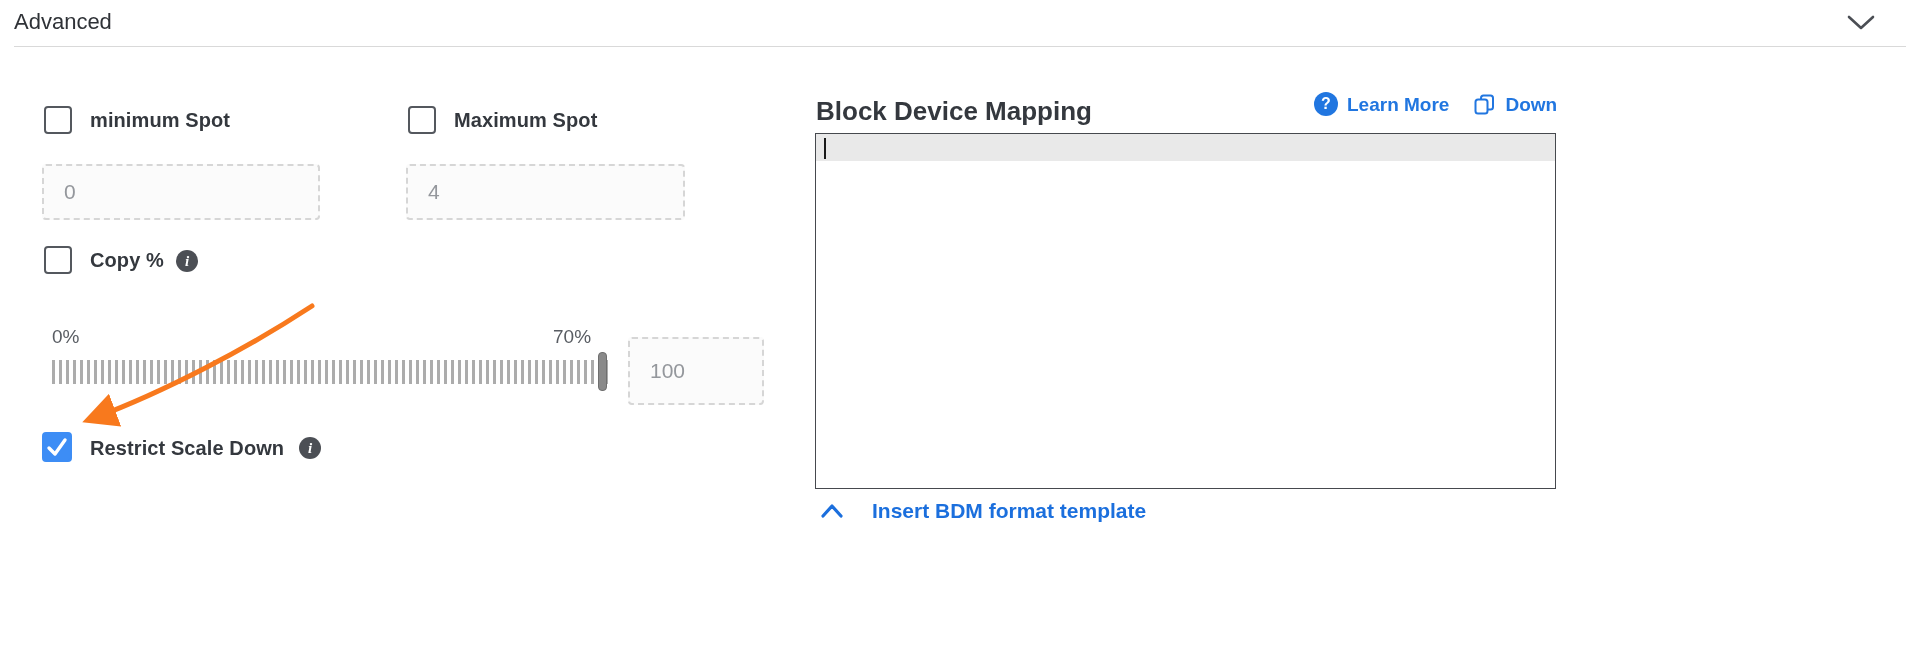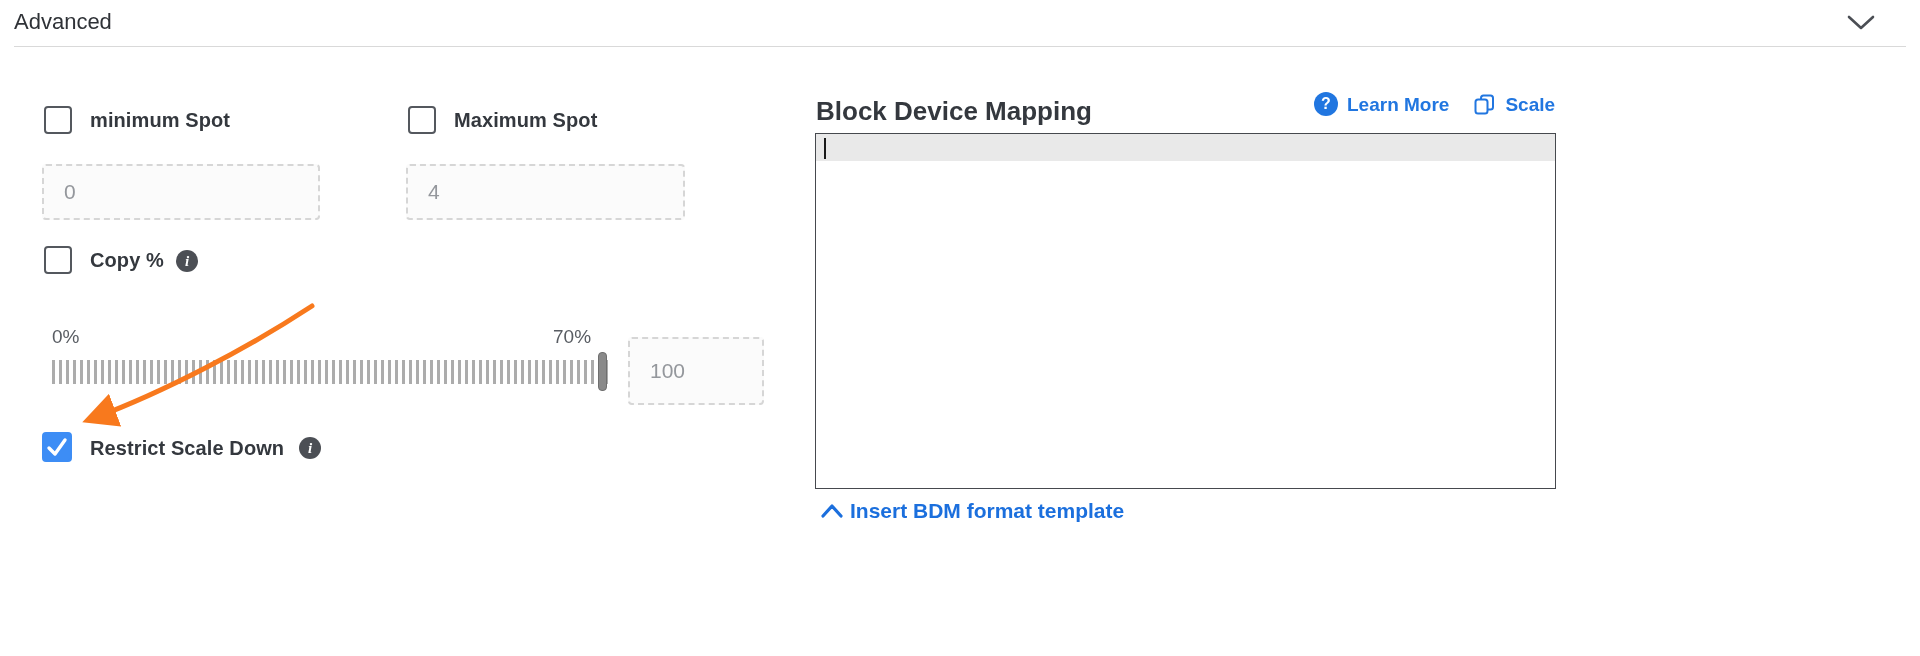--- a/index.html
+++ b/index.html
@@ -46,21 +46,21 @@
   .blue-link { font-size:19px; font-weight:700; color:#2176e0; cursor:pointer; text-decoration:none; margin-left:9px; }
   .copy-icon { margin-left:24px; cursor:pointer; flex:0 0 auto; }
 
   .editor { position:absolute; left:815px; top:133px; width:741px; height:356px; background:#fff;
       border:1px solid #46494e; cursor:text; }
   .editor-highlight { position:absolute; left:0px; top:0px; right:0px; height:27px; background:#e9e9e9; }
   .editor-caret { position:absolute; left:8px; top:4px; width:2px; height:21px; background:#1a1a1a; }
   .editor-text { position:absolute; left:8px; top:2px; margin:0; font-family:"Liberation Mono", monospace; font-size:16px; color:#333; }
 
   .insert-row { position:absolute; left:820px; top:499px; display:flex; align-items:center; cursor:pointer; }
-  .insert-label { font-size:21px; font-weight:700; color:#1b6fdd; margin-left:6px; }
+  .insert-label { font-size:21px; font-weight:700; color:#1b6fdd; margin-left:28px; }
 </style>
 </head>
 <body>
 
 <div class="page">
 
   <span class="adv-title">Advanced</span>
   <svg class="chevron-top" width="30" height="20" viewBox="0 0 30 20">
     <polyline points="3,4 15,15 27,4" fill="none" stroke="#4b4e54" stroke-width="2.6" stroke-linecap="round" stroke-linejoin="round"></polyline>
   </svg>
@@ -103,21 +103,21 @@
 
   <span class="bdm-title">Block Device Mapping</span>
 
   <div class="bdm-actions">
     <span class="q-icon"></span>
     <a class="blue-link">Learn More</a>
     <svg class="copy-icon" width="23" height="23" viewBox="0 0 23 23">
       <rect x="8" y="2.5" width="12" height="14" rx="2.5" fill="none" stroke="#2176e0" stroke-width="2"></rect>
       <rect x="2.5" y="6.5" width="12" height="14" rx="2.5" fill="#ffffff" stroke="#2176e0" stroke-width="2"></rect>
     </svg>
-    <a class="blue-link">Scale</a>
+    <a class="blue-link">Down</a>
   </div>
 
   <div class="editor">
     <div class="editor-highlight"></div>
     <pre class="editor-text"></pre>
     <div class="editor-caret"></div>
   </div>
 
   <div class="insert-row">
     <svg width="24" height="16" viewBox="0 0 24 16">

